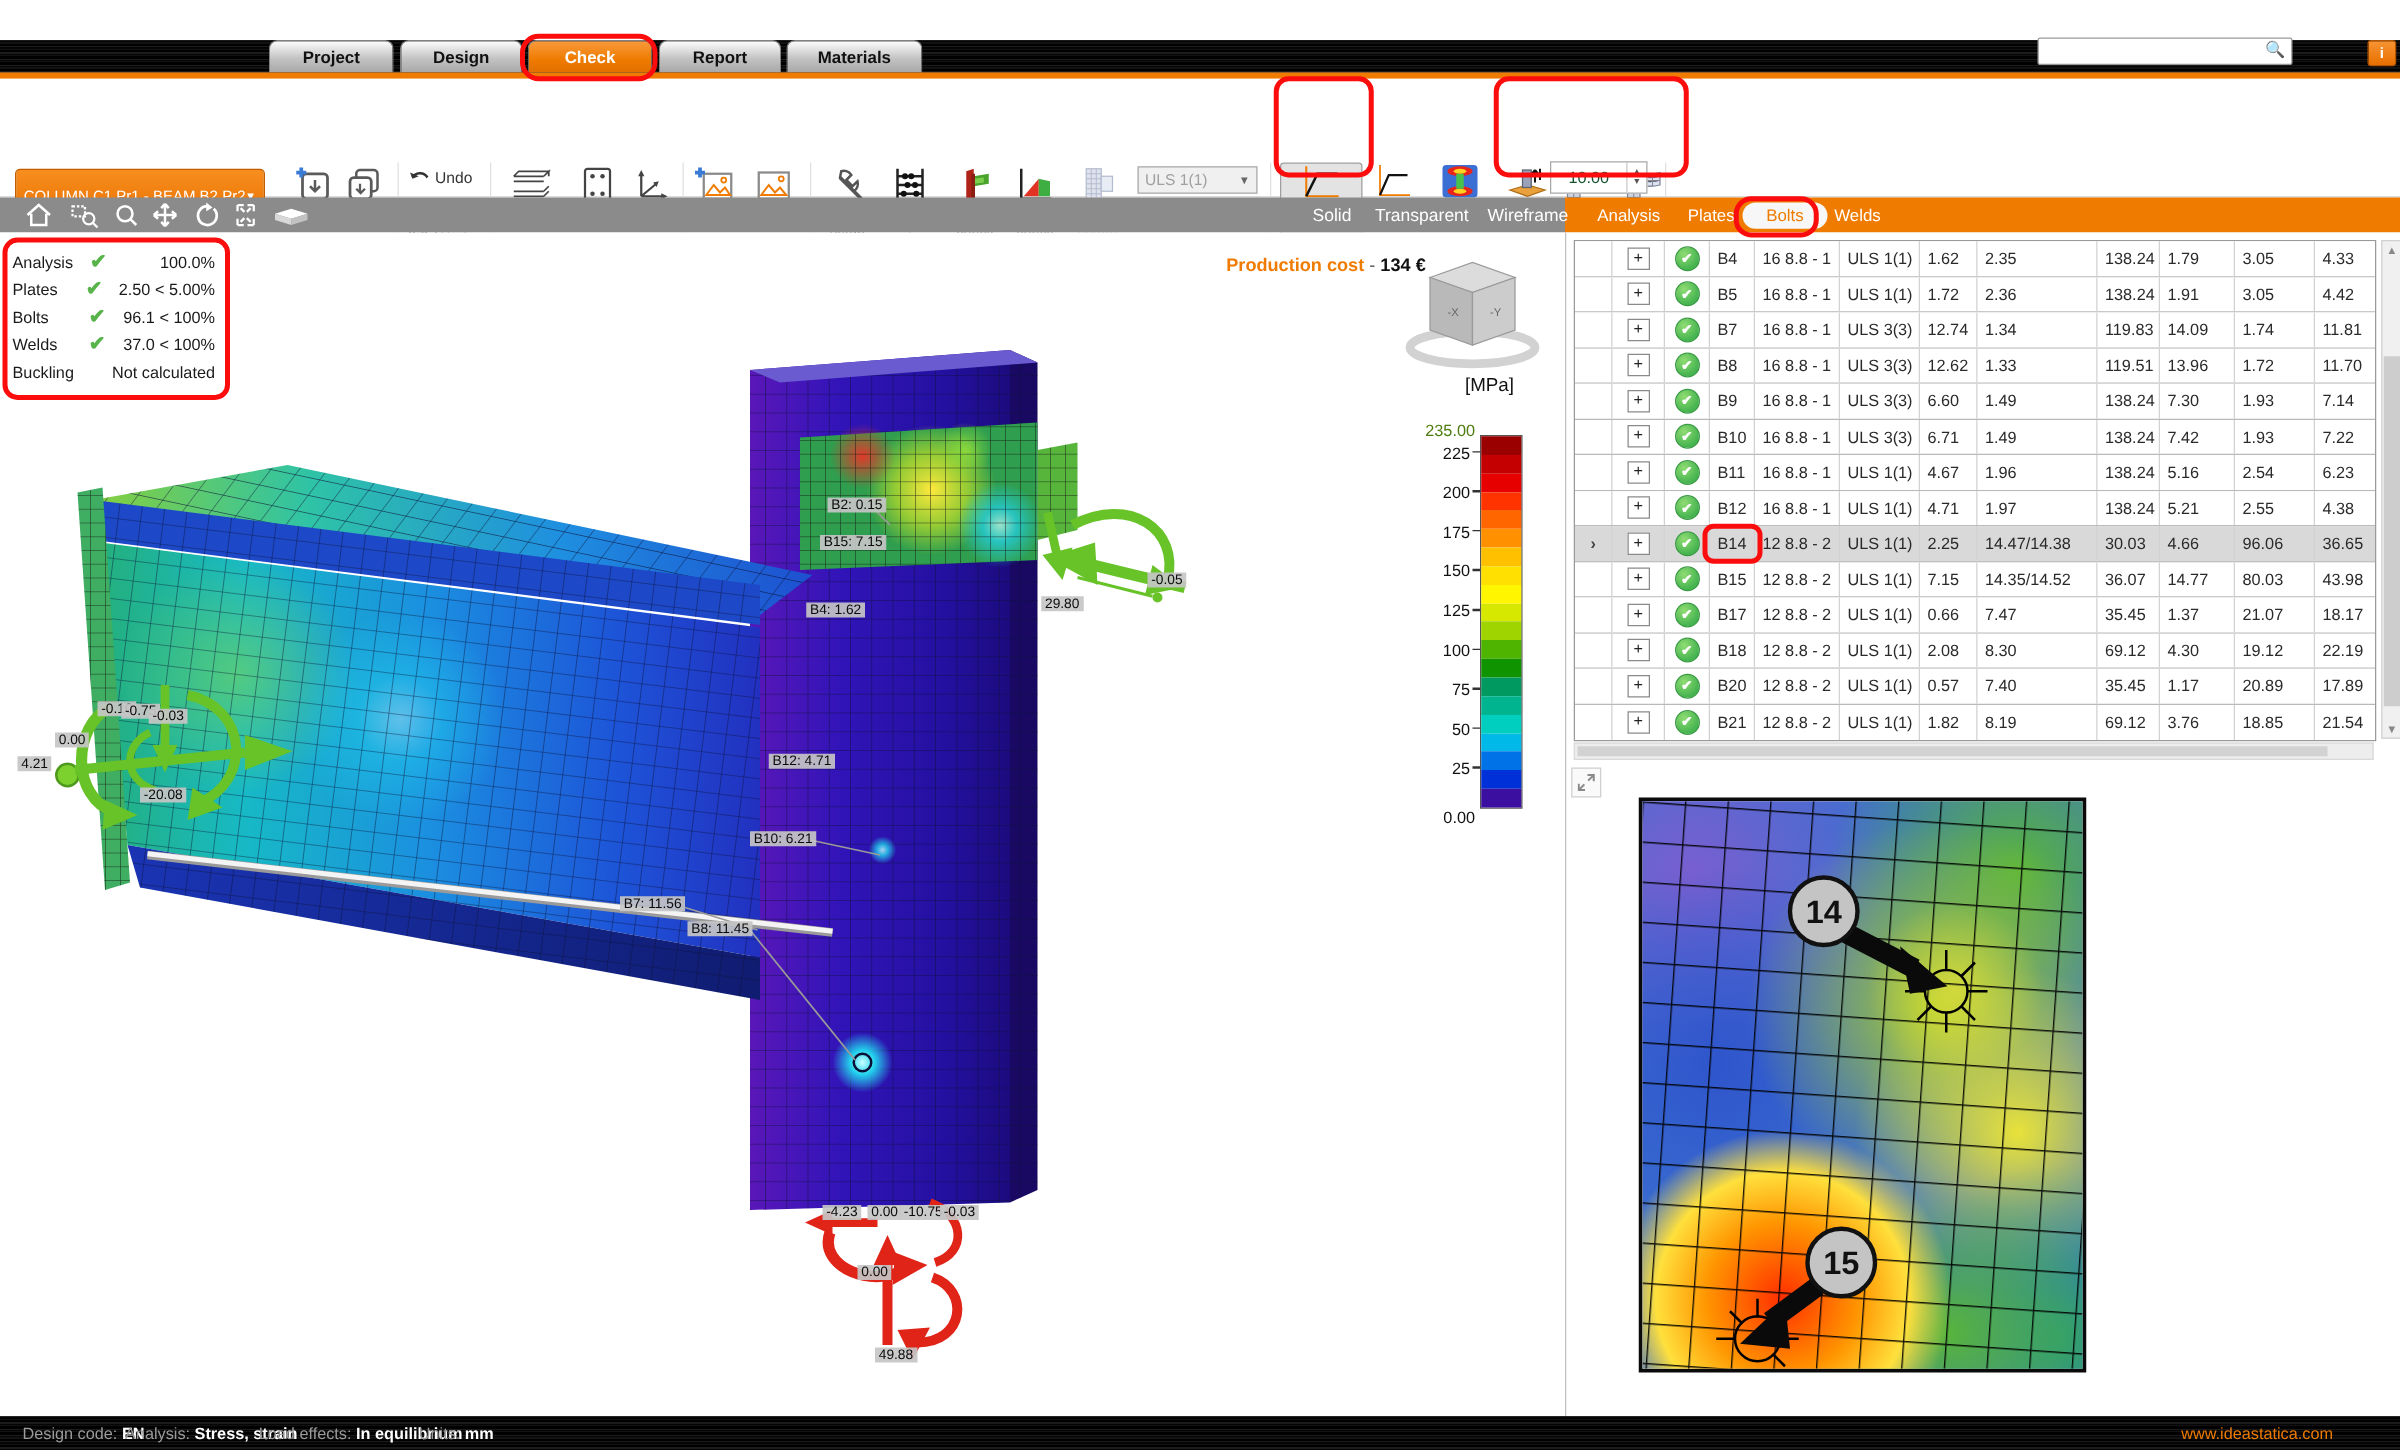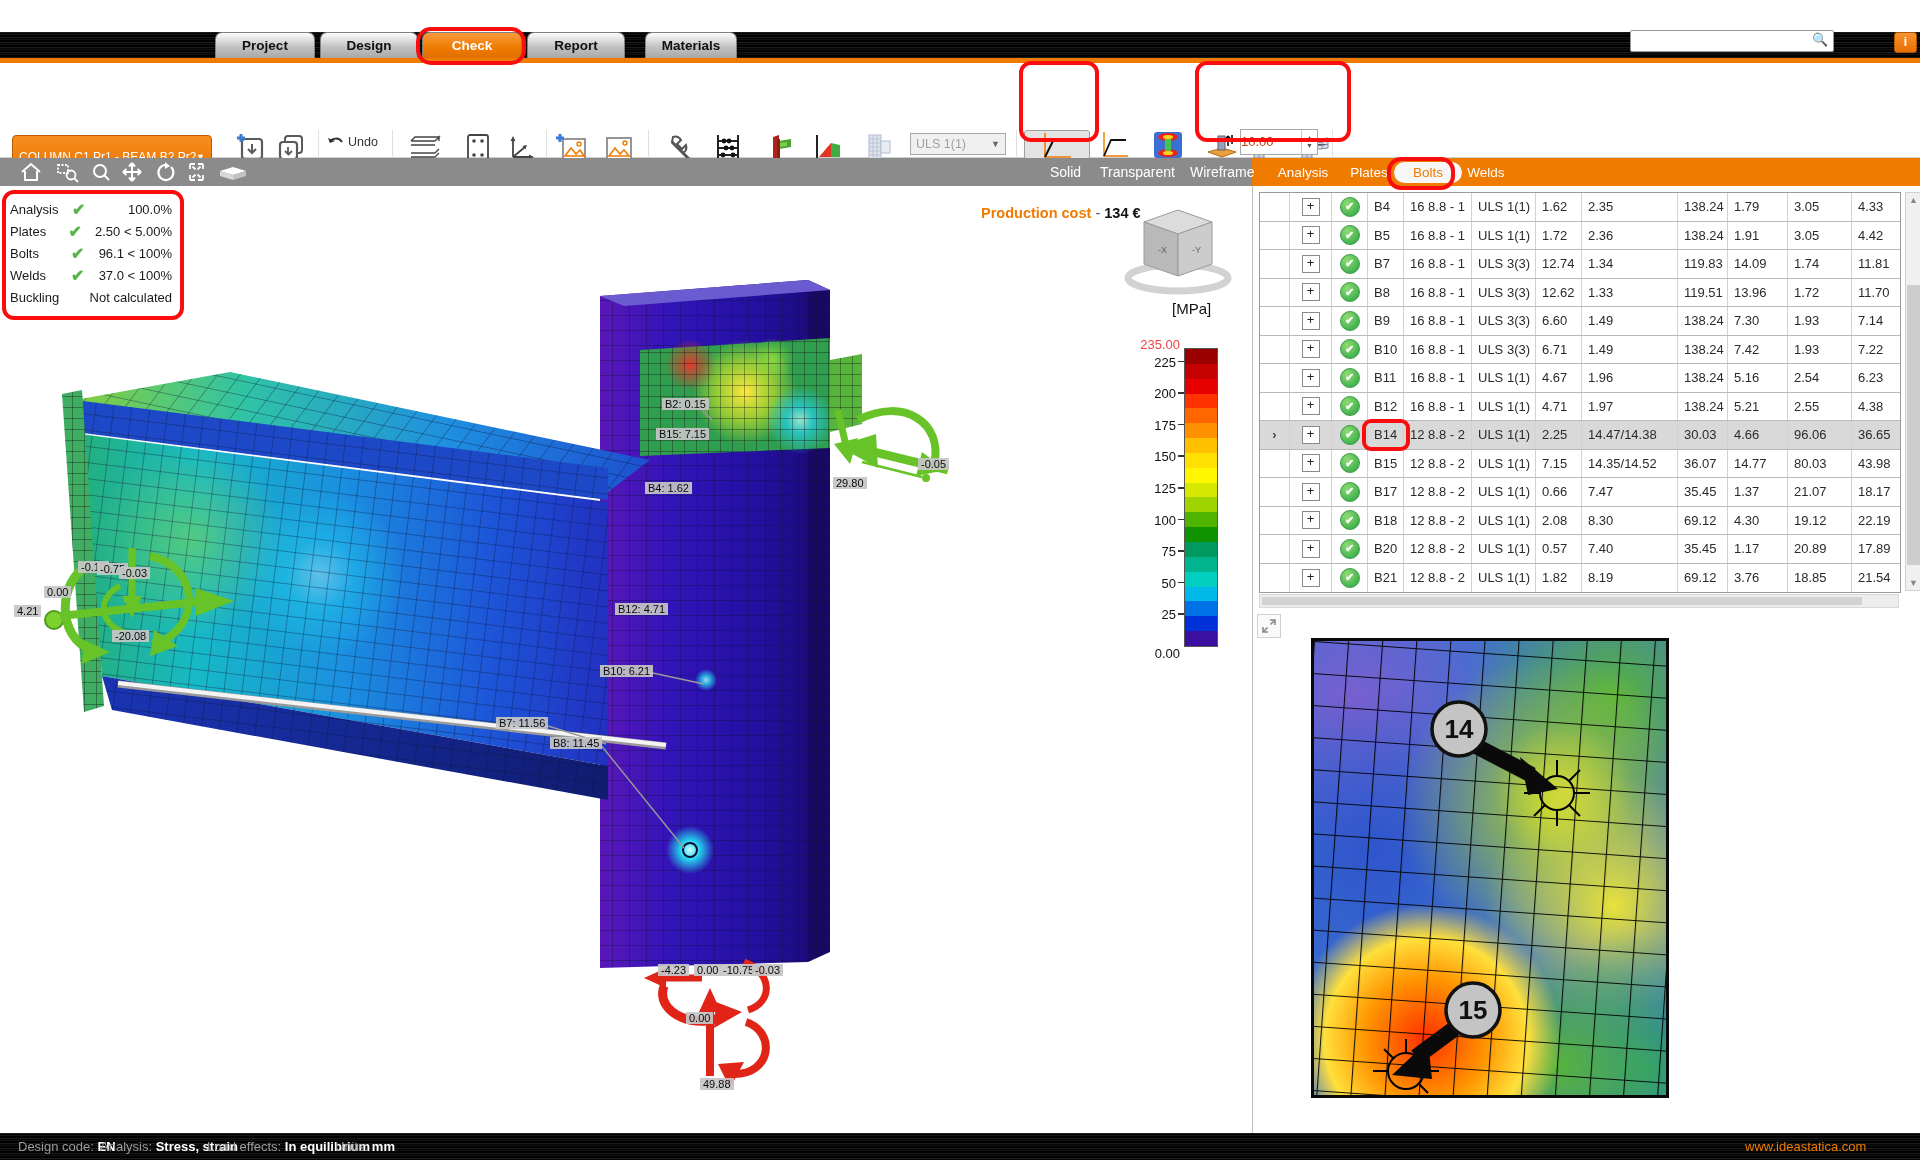--- a/index.html
+++ b/index.html
@@ -40,21 +40,21 @@
   .smallbtn{display:flex;align-items:center;gap:5px;font-size:12.5px;color:#333;}
   .smallbtn.disabled{color:#bcbcbc;}
   #pi-dd{left:12px;top:72px;width:200px;height:44px;background:linear-gradient(#f78e1e,#e86f00);
       border:1px solid #c25c00;border-radius:4px;color:#fff;font-size:12px;display:flex;align-items:center;
       padding:0 6px;box-sizing:border-box;white-space:nowrap;overflow:hidden;}
   .combo{height:22px;border:1px solid #a8a8a8;background:#fff;font-size:12.5px;color:#222;
       display:flex;align-items:center;justify-content:space-between;padding:0 5px;box-sizing:border-box;}
   .combo.disabled{background:#f0f0f0;color:#a0a0a0;}
   .combo .car{font-size:9px;color:#666;}
   #spinner{left:1240px;top:66px;width:78px;height:26px;border:1px solid #a8a8a8;background:#fff;display:flex;box-sizing:border-box;}
-  #spinner .val{flex:1;font-size:13px;line-height:24px;color:#c2410c;}
+  #spinner .val{flex:1;text-align:center;font-size:13px;line-height:24px;color:#14532d;}
   #spinner .arr{width:15px;border-left:1px solid #c8c8c8;display:flex;flex-direction:column;
       align-items:center;justify-content:center;font-size:7px;color:#555;line-height:8px;}
   .pressed{background:#e3e3e3;border:1px solid #9f9f9f;border-radius:3px;}
   
   .ring{border:4px solid #fb0d0d;border-radius:12px;pointer-events:none;z-index:60;}
   
   #vband{left:0;top:158px;width:1252px;height:28px;background:#8b8b8b;}
   .vmode{top:164px;color:#fff;font-size:14px;}
   #oband{left:1252px;top:158px;width:668px;height:28px;background:#ef7b00;}
   .ptab{top:162px;height:21px;color:#fff;font-size:13.5px;display:flex;align-items:center;justify-content:center;padding:0 8px;border-radius:11px;}
@@ -68,21 +68,21 @@
   #summary{left:10px;top:12px;width:162px;z-index:30;}
   .sumrow{display:flex;align-items:center;height:22px;font-size:13px;color:#1a1a1a;}
   .sumrow .nm{width:62px;}
   .sumrow .ck{width:28px;color:#58b44a;font-weight:bold;font-size:16px;}
   .sumrow .vl{flex:1;text-align:right;white-space:nowrap;}
   #prodcost{left:981px;top:19px;font-size:14.5px;z-index:25;}
   #prodcost .lab{color:#ef7b00;font-weight:bold;}
   #prodcost .val{color:#111;font-weight:bold;}
   
   #scale-unit{left:1172px;top:114px;font-size:15px;color:#111;}
-  #scale-max{left:1106px;top:151px;width:74px;text-align:right;font-size:13px;color:#ef4444;}
+  #scale-max{left:1106px;top:151px;width:74px;text-align:right;font-size:13px;color:#4d7c0f;}
   #scale-min{left:1106px;top:460px;width:74px;text-align:right;font-size:13px;color:#111;}
   #scalebar{left:1184px;top:162px;width:32px;height:297px;border:1px solid #555;box-sizing:content-box;z-index:5;}
   .seg{width:32px;}
   .tick-label{position:absolute;width:40px;text-align:right;font-size:13px;color:#111;}
   .tick-line{position:absolute;width:7px;height:1.5px;background:#333;}
   
   #btable{left:6px;top:6px;width:640px;border:1px solid #9a9a9a;box-sizing:content-box;}
   .trow{display:flex;height:28.5px;box-sizing:border-box;border-bottom:1px solid #b9b9b9;background:#fff;align-items:stretch;}
   .trow:last-child{border-bottom:none;}
   .trow.sel{background:#d9d9d9;}
@@ -117,21 +117,21 @@
 
 
   <div id="tabrow" class="abs metal">
     <div id="tagline" class="abs">Calculate yesterday's estimates</div>
   </div>
   <div id="ribbon-tabs-host">
       <div class="abs rtab" style="left: 215px; width: 100px;">Project</div>
       <div class="abs rtab" style="left: 320px; width: 98px;">Design</div>
       <div class="abs rtab active" style="left: 422px; width: 100px;">Check</div>
       <div class="abs rtab" style="left: 527px; width: 98px;">Report</div>
-      <div class="abs rtab" style="left: 629px; width: 92px; margin-left: 16px;">Materials</div>
+      <div class="abs rtab" style="left: 629px; width: 109px;">Materials</div>
     </div>
   <div id="orangebar" class="abs"></div>
   <div id="searchbox" class="abs"></div>
   <div id="search-glyph" class="abs">🔍</div>
   <div id="infobtn" class="abs">i</div>
 
   <div id="ribbon" class="abs">
 
     <div id="pi-dd" class="abs">
       <span style="flex:1;overflow:hidden;">COLUMN C1 Pr1 - BEAM B2 Pr2 - BE</span>

